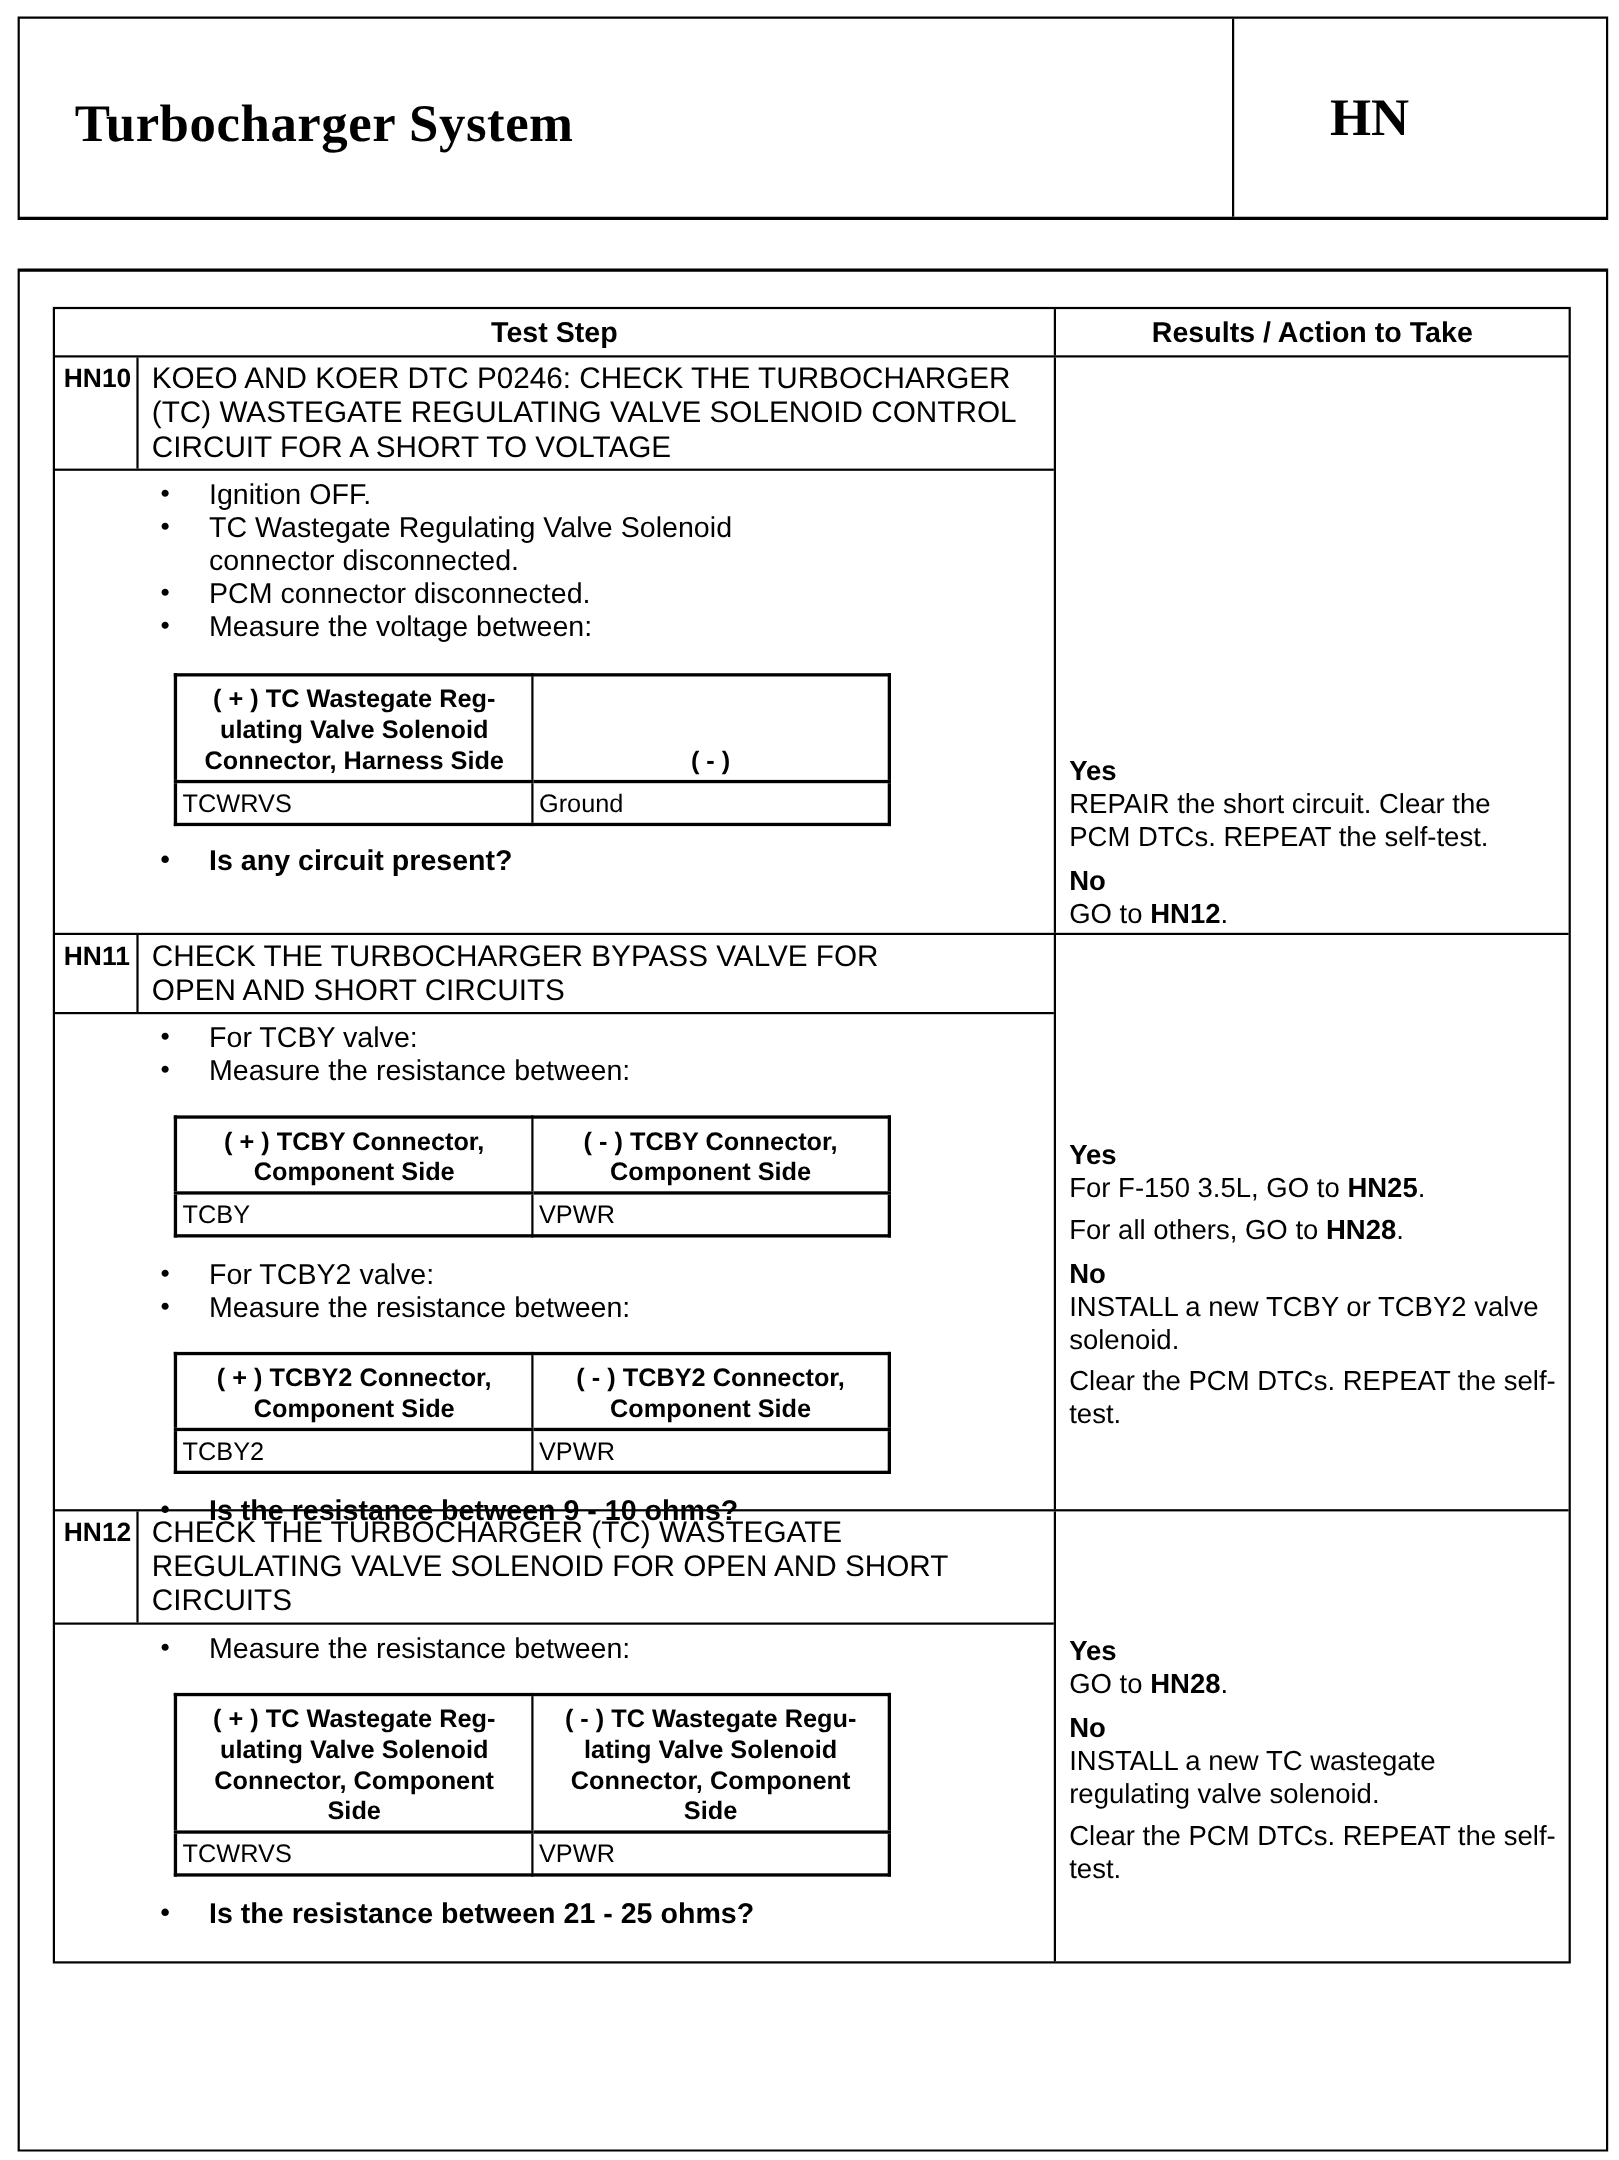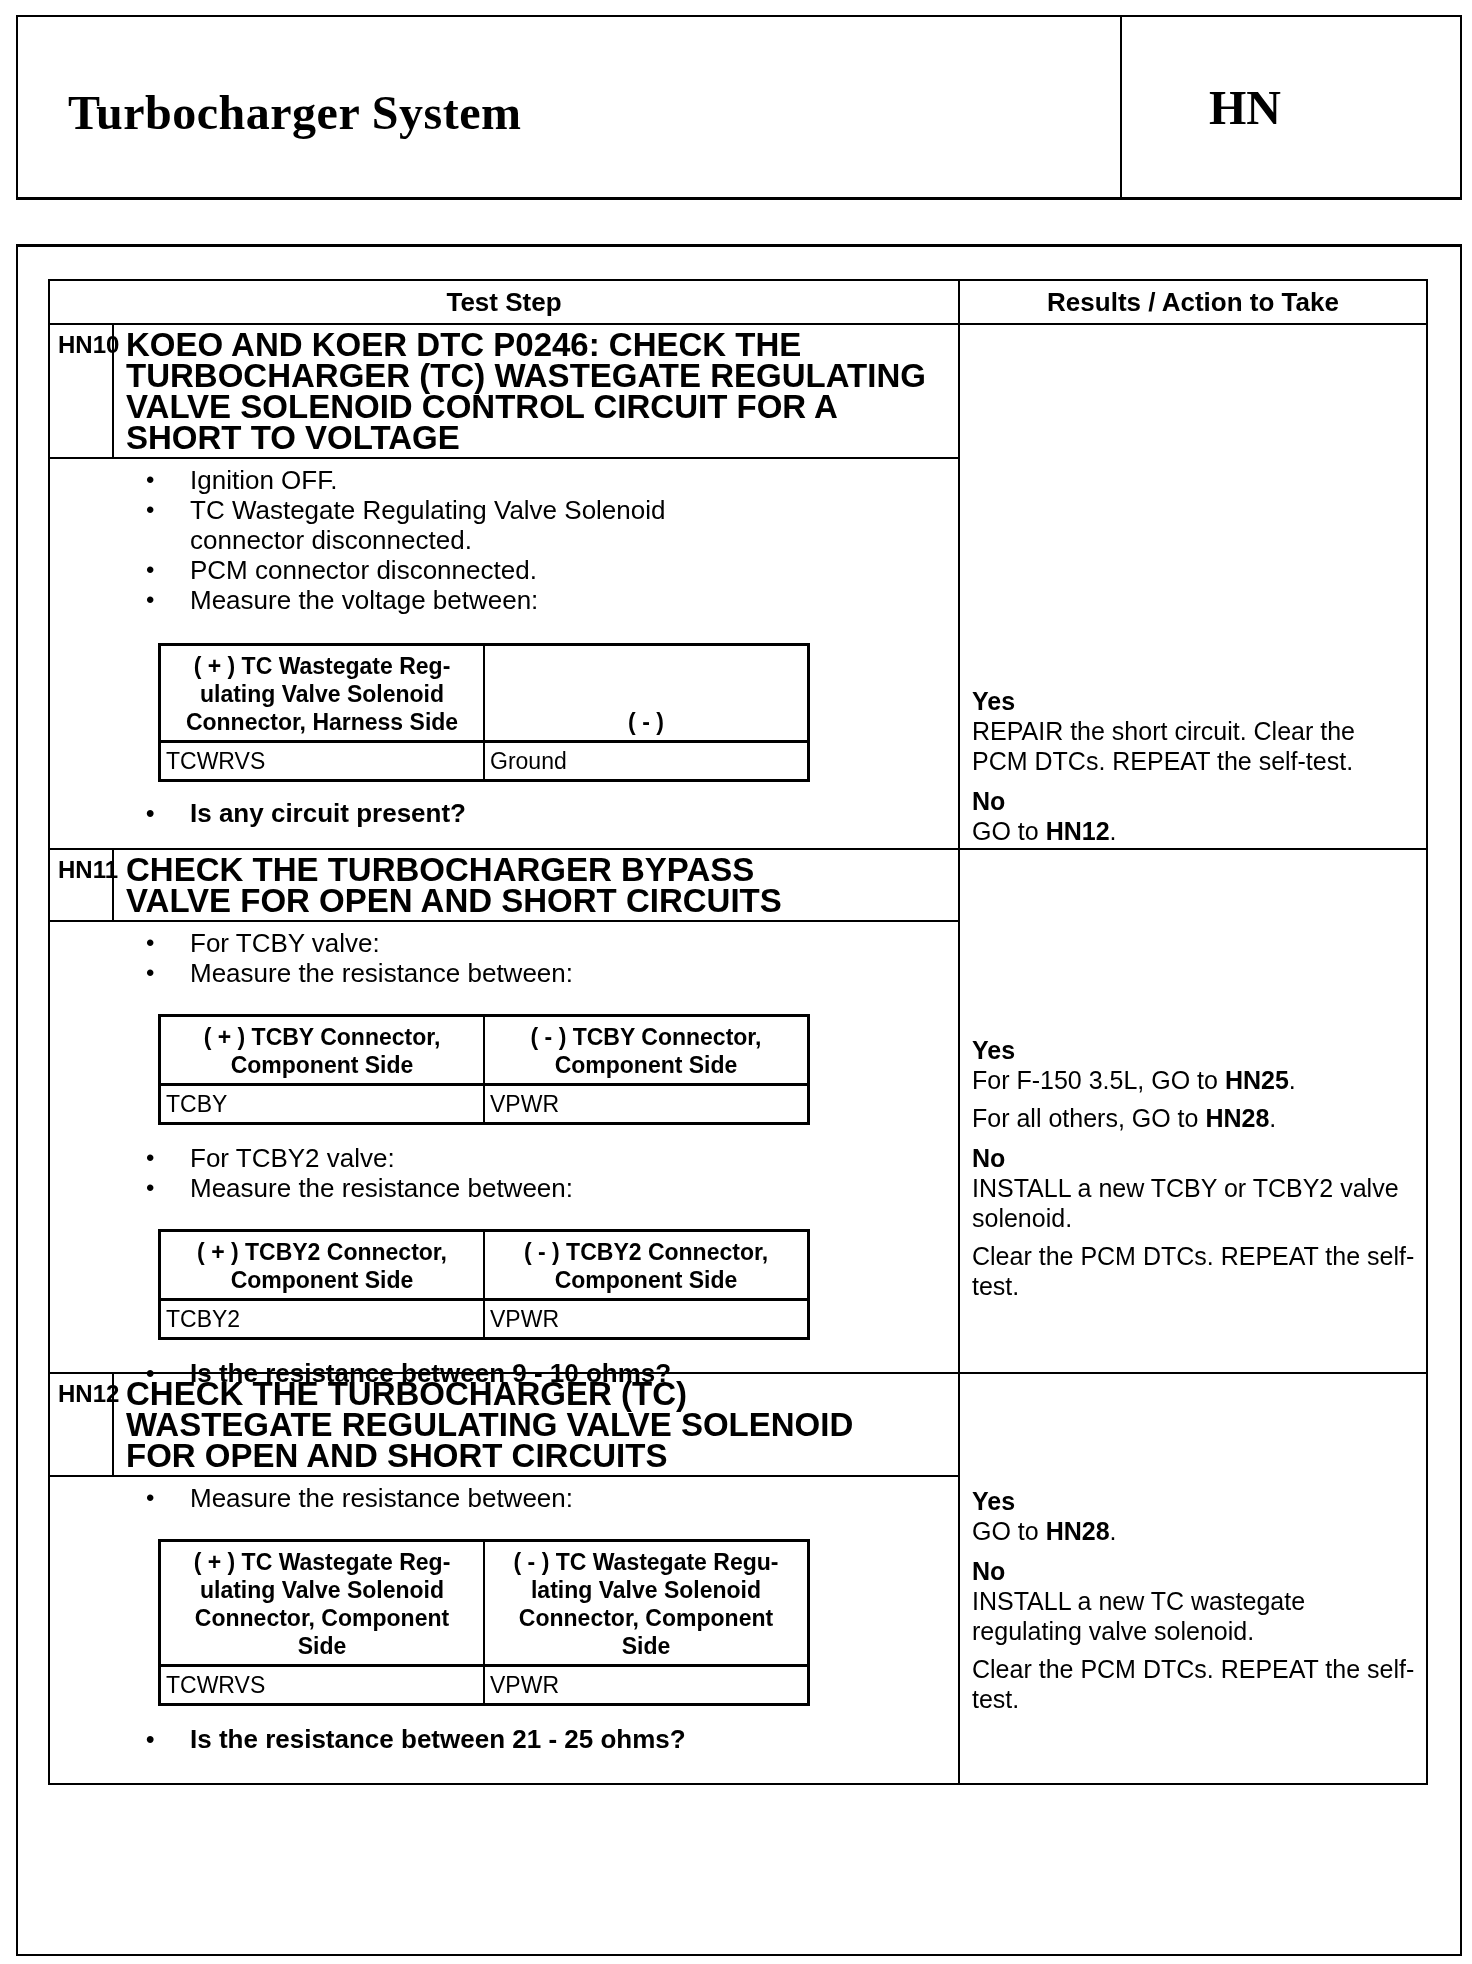--- a/index.html
+++ b/index.html
@@ -21,23 +21,23 @@
   .row-head { display:flex; height:42px; border-bottom:2px solid #000; }
   .col-step { width:910px; border-right:2px solid #000; box-sizing:border-box; }
   .col-res { flex:1; }
   .hcell { display:flex; align-items:center; justify-content:center; font-weight:bold;
            font-size:26px; }
   .section { display:flex; border-bottom:2px solid #000; }
   .section:last-child { border-bottom:none; }
   .step-col { width:910px; border-right:2px solid #000; box-sizing:border-box; }
   .res-col { flex:1; position:relative;padding-left:40px; }
   .step-title { display:flex; border-bottom:2px solid #000; }
-  .step-id { width:64px; border-right:2px solid #000; box-sizing:border-box; font-weight:bold;
+  .step-id { width:76px; border-right:2px solid #000; box-sizing:border-box; font-weight:bold;
              font-size:24px; padding:6px 0 0 8px; }
-  .step-heading { flex:1; font-weight:bold; font-size:33px; line-height:31px; padding:4px 10px 4px 12px;
+  .step-heading { flex:1; font-weight:normal; font-size:27px; line-height:31px; padding:4px 10px 4px 12px;
                   text-transform:uppercase; }
   .step-body { padding:6px 0 8px 0; }
   ul.bul { list-style:none; margin:0; padding:0 0 0 96px; }
   ul.bul li { position:relative; font-size:26px; line-height:30px; padding-left:44px; }
   ul.bul li::before { content:"\2022"; position:absolute; left:0; top:0; font-size:24px; }
   ul.bul li.q { font-weight:bold; }
   table.meas { border-collapse:collapse; margin:26px 0 18px 108px; width:652px; }
   table.meas th, table.meas td { border:2px solid #000; font-size:23px; }
   table.meas { border:3px solid #000; }
   table.meas th { font-weight:bold; text-align:center; vertical-align:bottom; line-height:28px;

